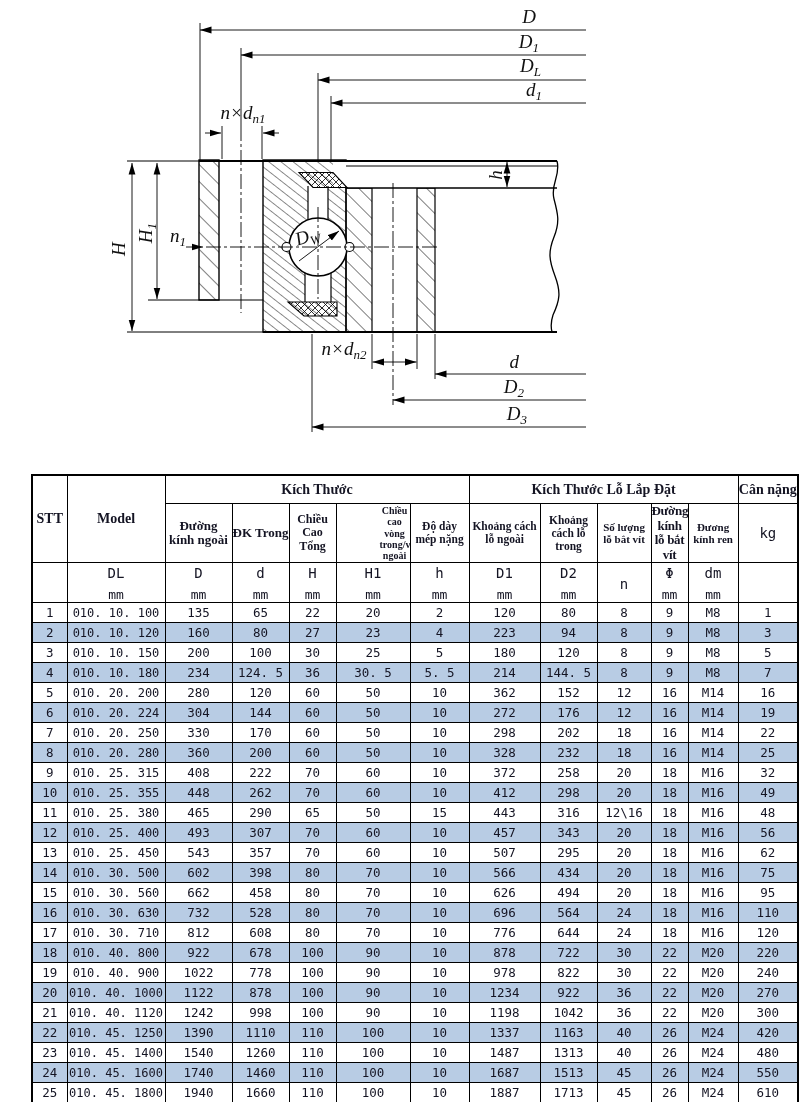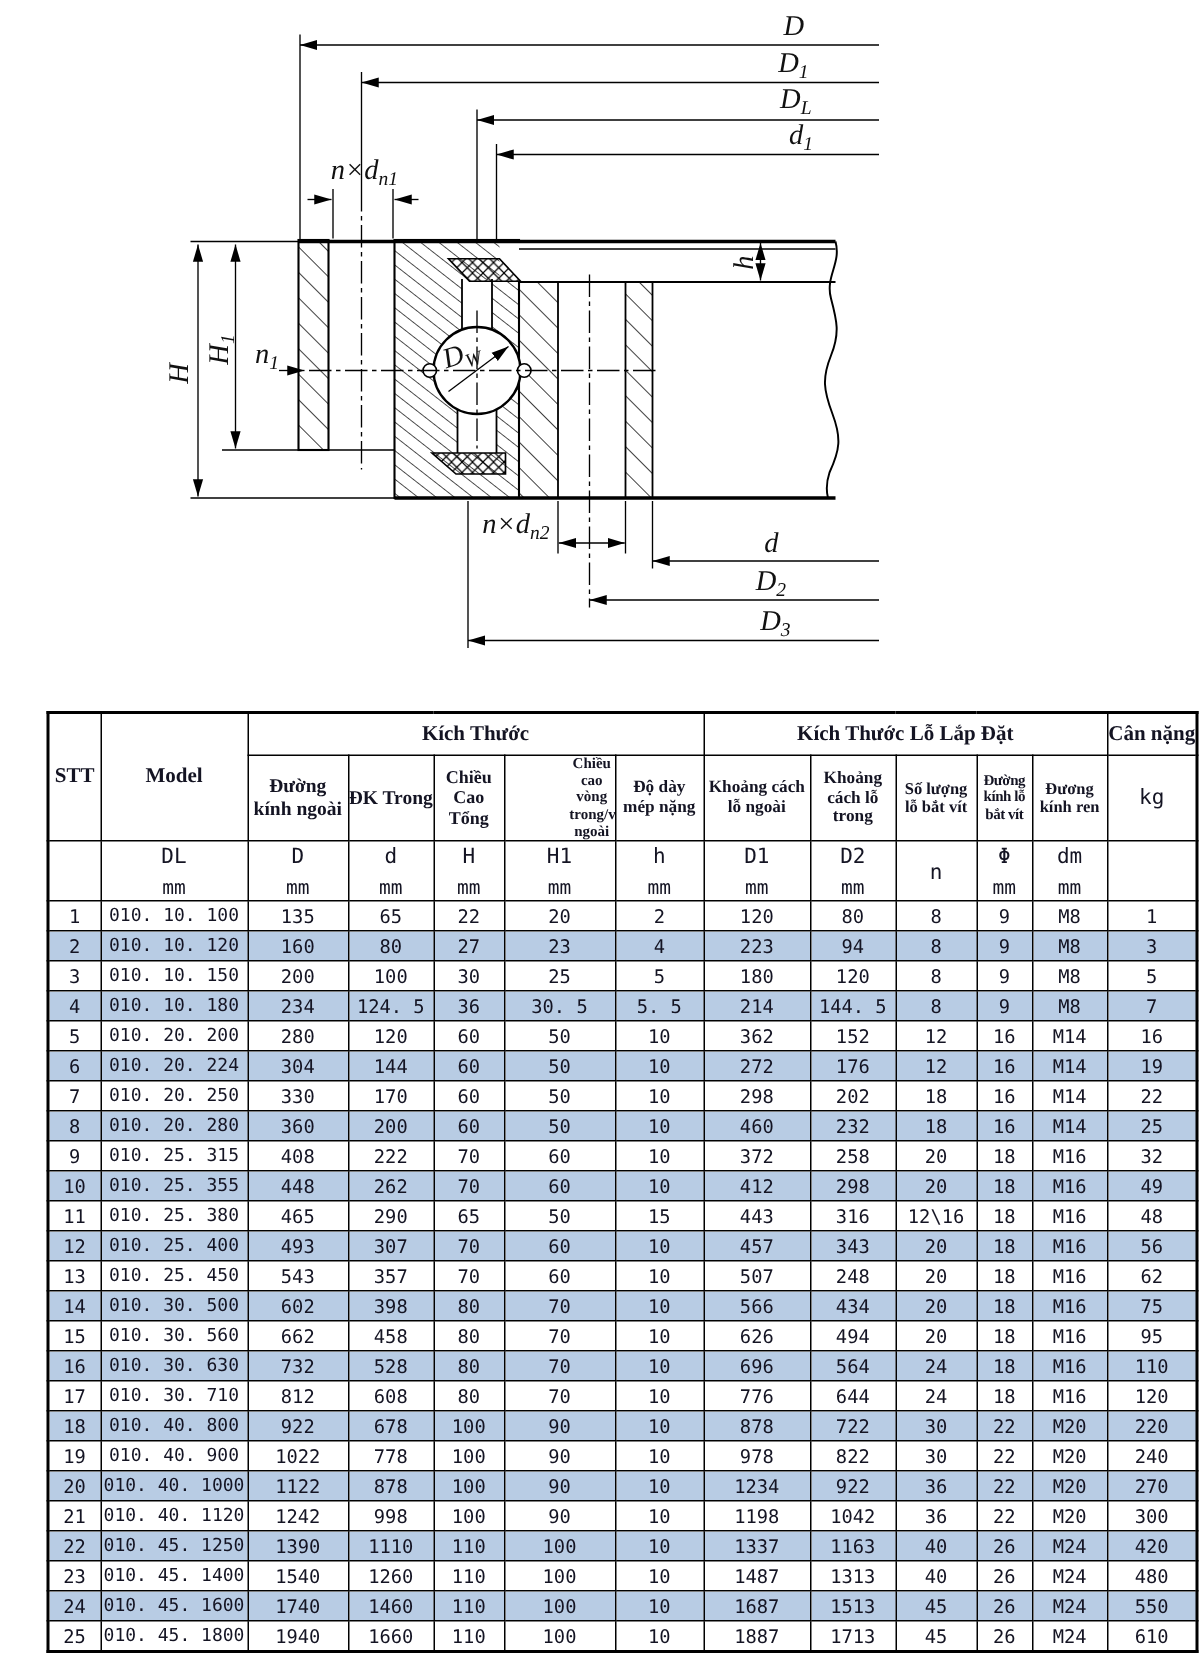--- a/index.html
+++ b/index.html
@@ -15,21 +15,21 @@
         border:2px solid #000;}
   th,td{border:1px solid #000;text-align:center;vertical-align:middle;padding:0;
         overflow:hidden;white-space:nowrap;color:#141423;}
   td{font:12.5px "DejaVu Sans Mono",monospace;height:19px;}
   th{font-weight:400;}
   .viet{font-family:"Liberation Serif","DejaVu Serif",serif;white-space:normal;line-height:1.12;font-weight:bold;}
   .rowA th{height:27px;font-size:14px;}
   .rowB th{height:52px;}
   .c-model{font-size:12px;}
   .f125{font-size:13px;} .f12{font-size:12px;margin-left:28px;} .f115{font-size:11.5px;}
-  .f11{font-size:11px;} .f10{font-size:10px;padding-left:43px;} .f85{font-size:10px;letter-spacing:-.3px;}
+  .f11{font-size:11px;} .f10{font-size:10px;padding-left:43px;} .f85{font-size:13px;letter-spacing:-.3px;}
   .kgcell{font:14px "DejaVu Sans Mono",monospace;}
   .symrow td{height:38px;vertical-align:top;}
   .symrow .sym{font:14px "DejaVu Sans Mono",monospace;padding-top:2px;}
   .symrow .unit{font:13px "DejaVu Sans Mono",monospace;padding-top:6px;}
   .symrow .solo .sym{padding-top:13px;}
   tbody tr.alt td{background:#b8cce4;}
 </style>
 </head>
 <body>
 
@@ -365,21 +365,21 @@
             <td>22</td>
           </tr>
           <tr class="alt">
             <td>8</td>
             <td class="c-model">010. 20. 280</td>
             <td>360</td>
             <td>200</td>
             <td>60</td>
             <td>50</td>
             <td>10</td>
-            <td>460</td>
+            <td>328</td>
             <td>232</td>
             <td>18</td>
             <td>16</td>
             <td>M14</td>
             <td>25</td>
           </tr>
           <tr>
             <td>9</td>
             <td class="c-model">010. 25. 315</td>
             <td>408</td>
@@ -441,21 +441,21 @@
           </tr>
           <tr>
             <td>13</td>
             <td class="c-model">010. 25. 450</td>
             <td>543</td>
             <td>357</td>
             <td>70</td>
             <td>60</td>
             <td>10</td>
             <td>507</td>
-            <td>248</td>
+            <td>295</td>
             <td>20</td>
             <td>18</td>
             <td>M16</td>
             <td>62</td>
           </tr>
           <tr class="alt">
             <td>14</td>
             <td class="c-model">010. 30. 500</td>
             <td>602</td>
             <td>398</td>

